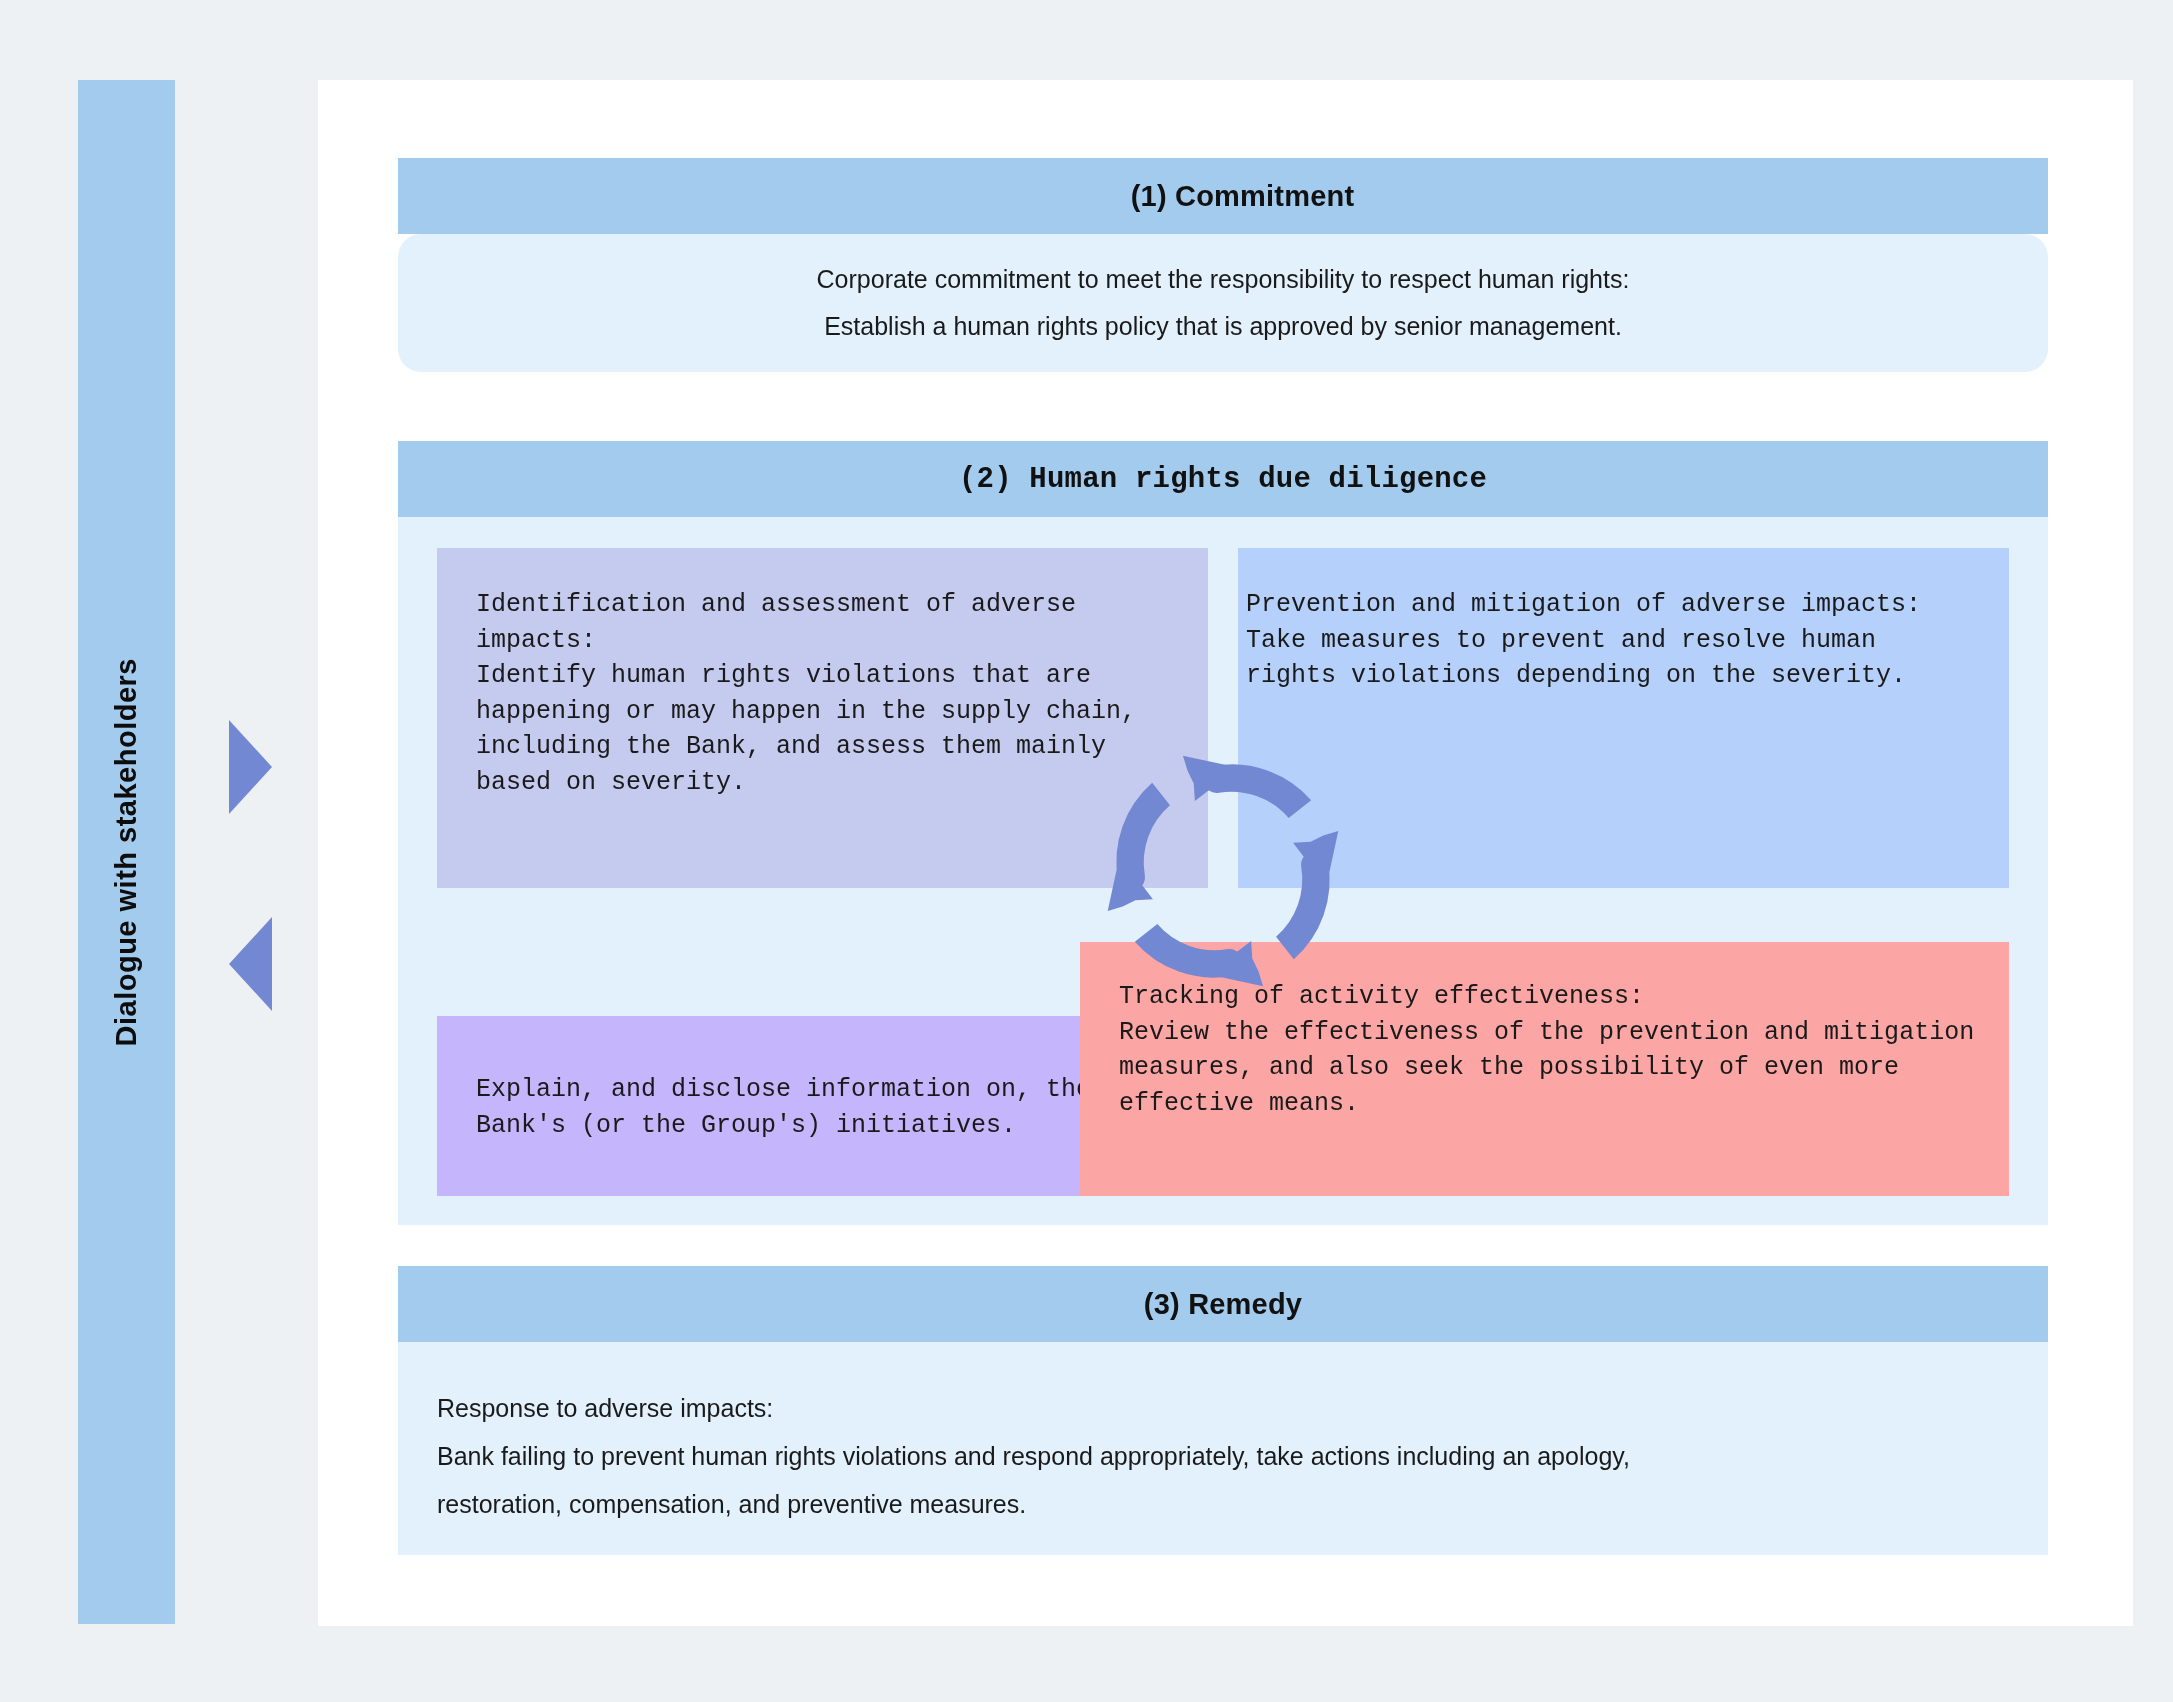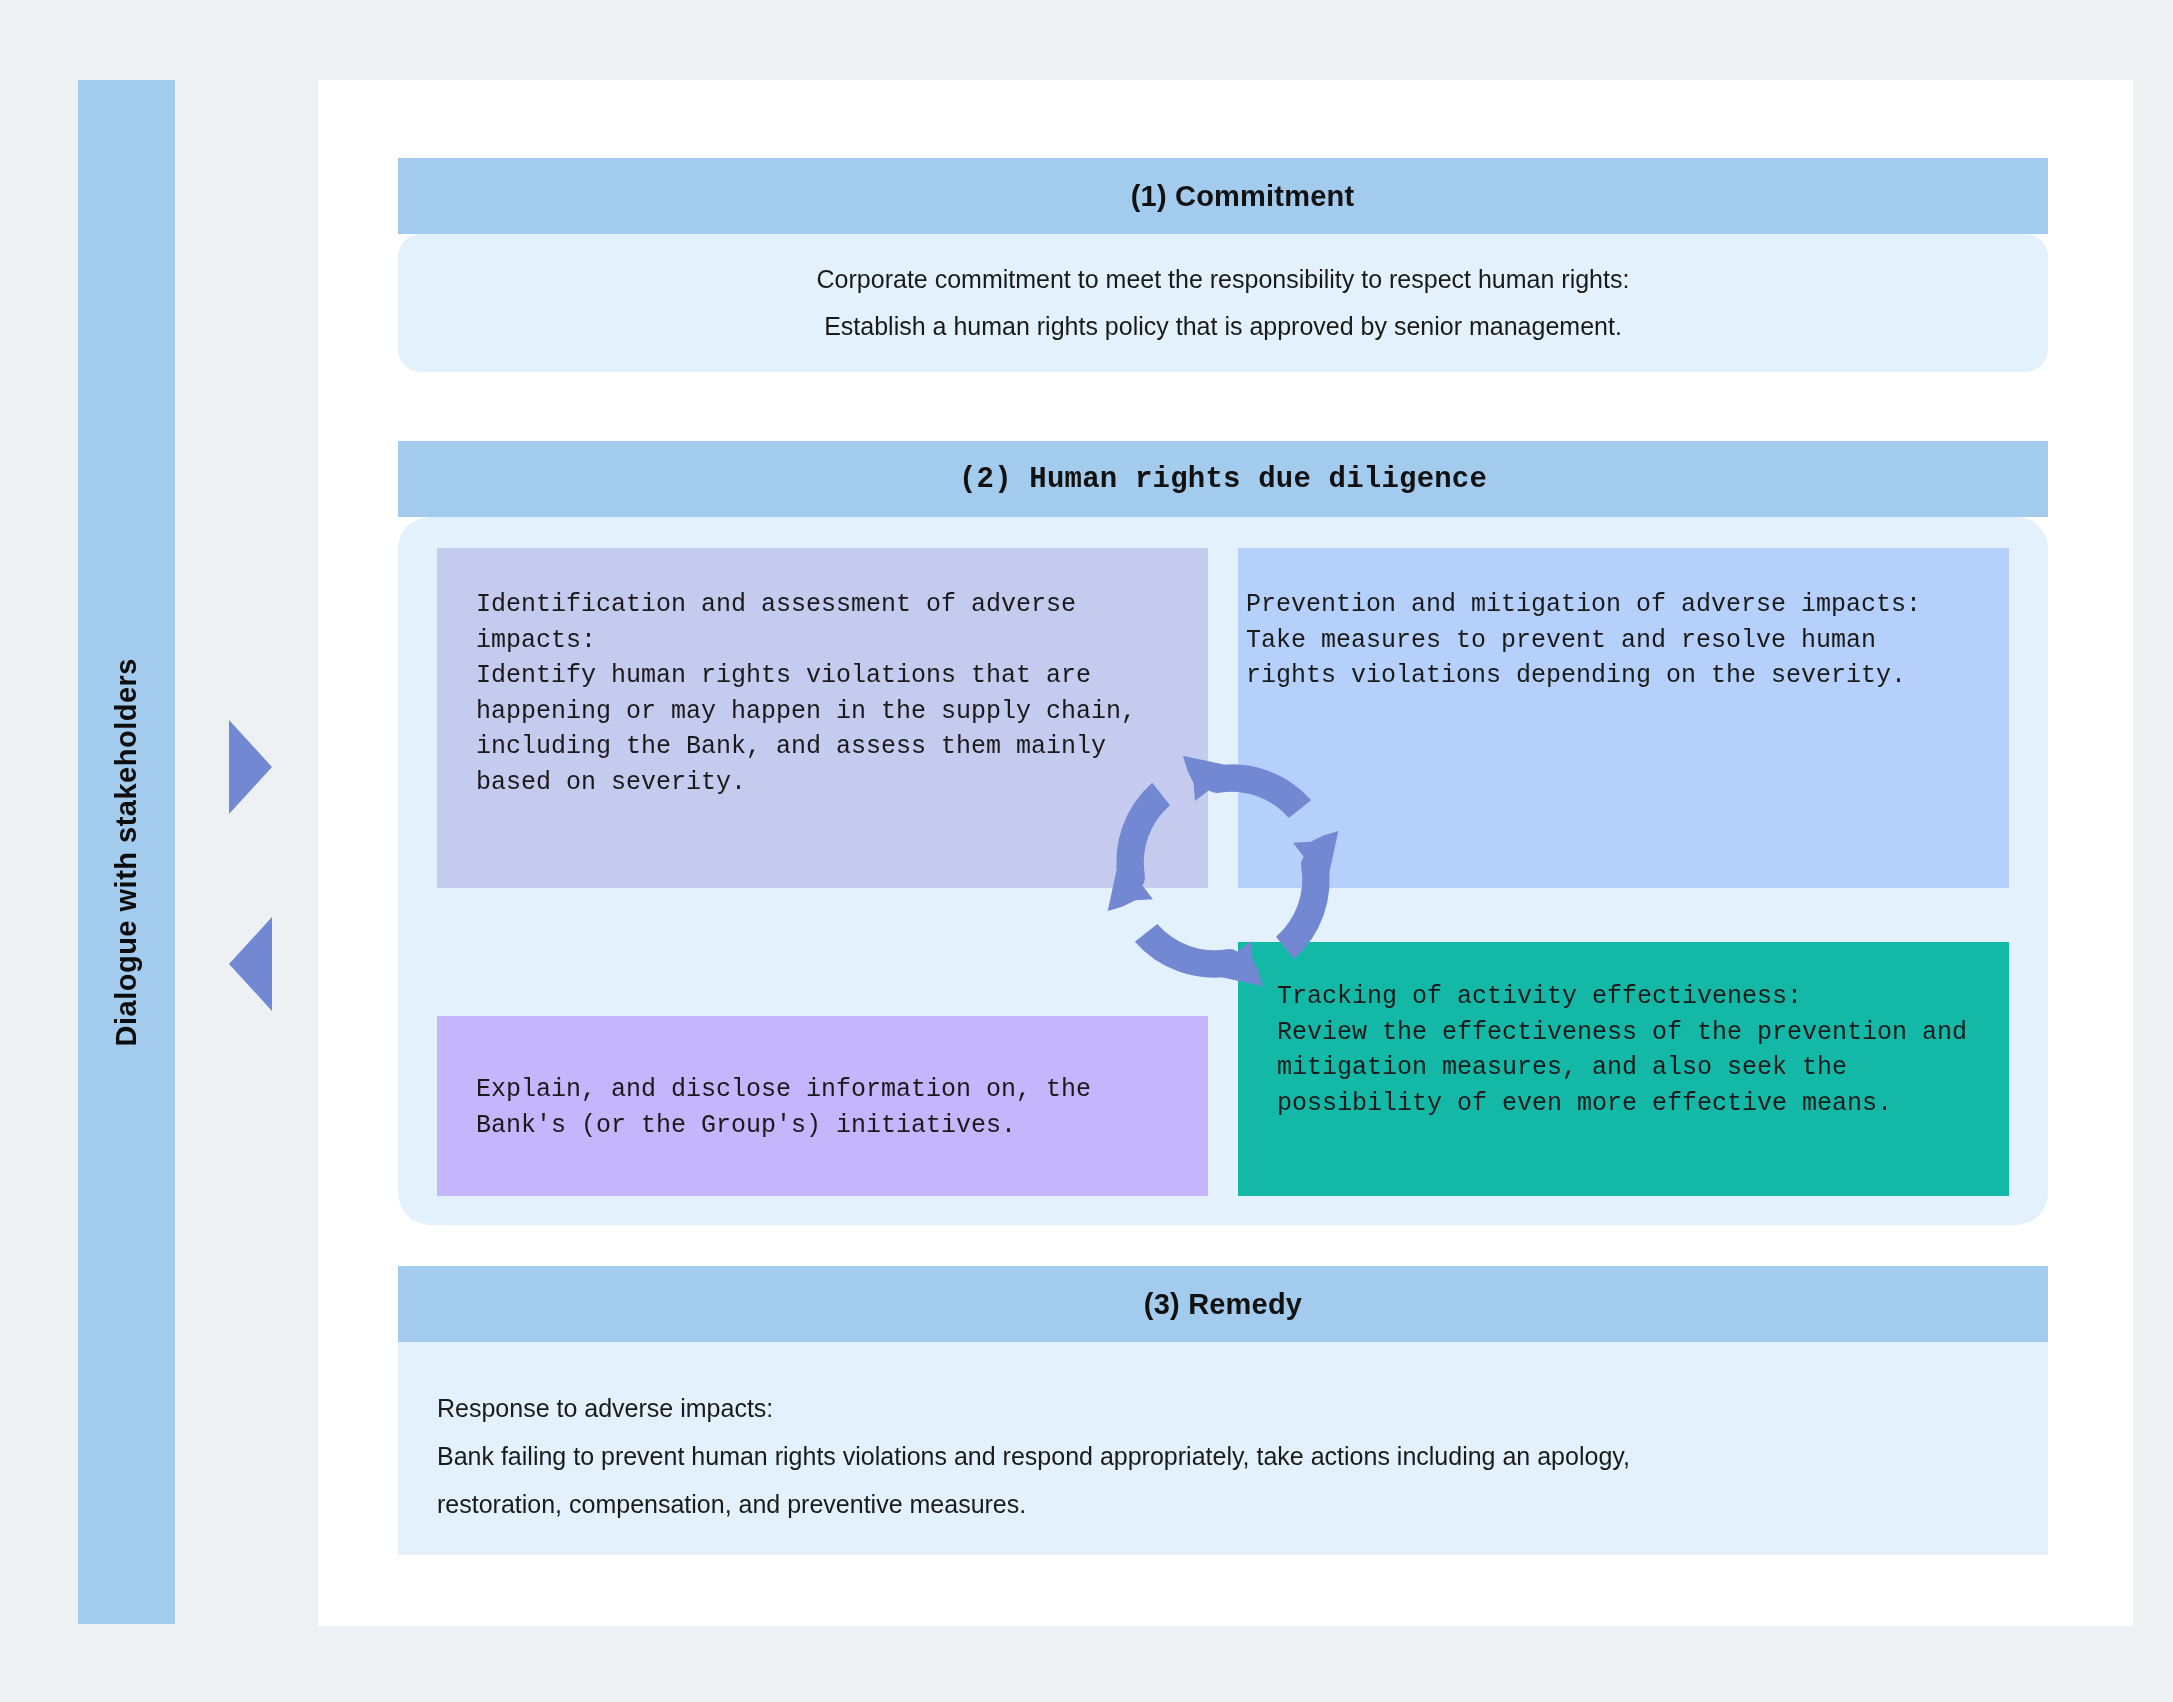--- a/index.html
+++ b/index.html
@@ -87,35 +87,34 @@
   #section-commitment .section-body p{
     margin:0;font-size:25px;color:#1a1a1a;line-height:1.25;
   }
 
   
   #section-due-diligence{left:80px;top:361px;width:1650px;font-family:Liberation Mono, monospace;}
   #section-due-diligence .section-header{height:76px;}
   #section-due-diligence .section-body{
     height:708px;
     position:relative;
-    border-radius:32px;
   }
   .quad{
     position:absolute;
     box-sizing:border-box;
     padding:39px 33px 0 39px;
     font-size:25px;
     line-height:1.42;
     color:#1a1a1a;
   }
   .quad p{margin:0;}
   #quad-identify{left:39px;top:31px;width:771px;height:340px;background:#c5caef;}
   #quad-prevent  {right:39px;top:31px;width:771px;height:340px;background:#b5d0fb;padding-left:8px;}
   #quad-disclose {left:39px;bottom:29px;width:771px;height:180px;background:#c4b5fd;padding-top:56px;}
-  #quad-track    {right:39px;bottom:29px;width:771px;height:254px;background:#14b8a6;padding-top:37px;}
+  #quad-track    {right:39px;bottom:29px;width:929px;height:254px;background:#fca5a5;padding-top:37px;}
 
   
   #cycle-arrows{
     position:absolute;
     left:50%;top:50%;
     transform:translate(-50%,-50%);
     width:311px;height:311px;
   }
 
   

